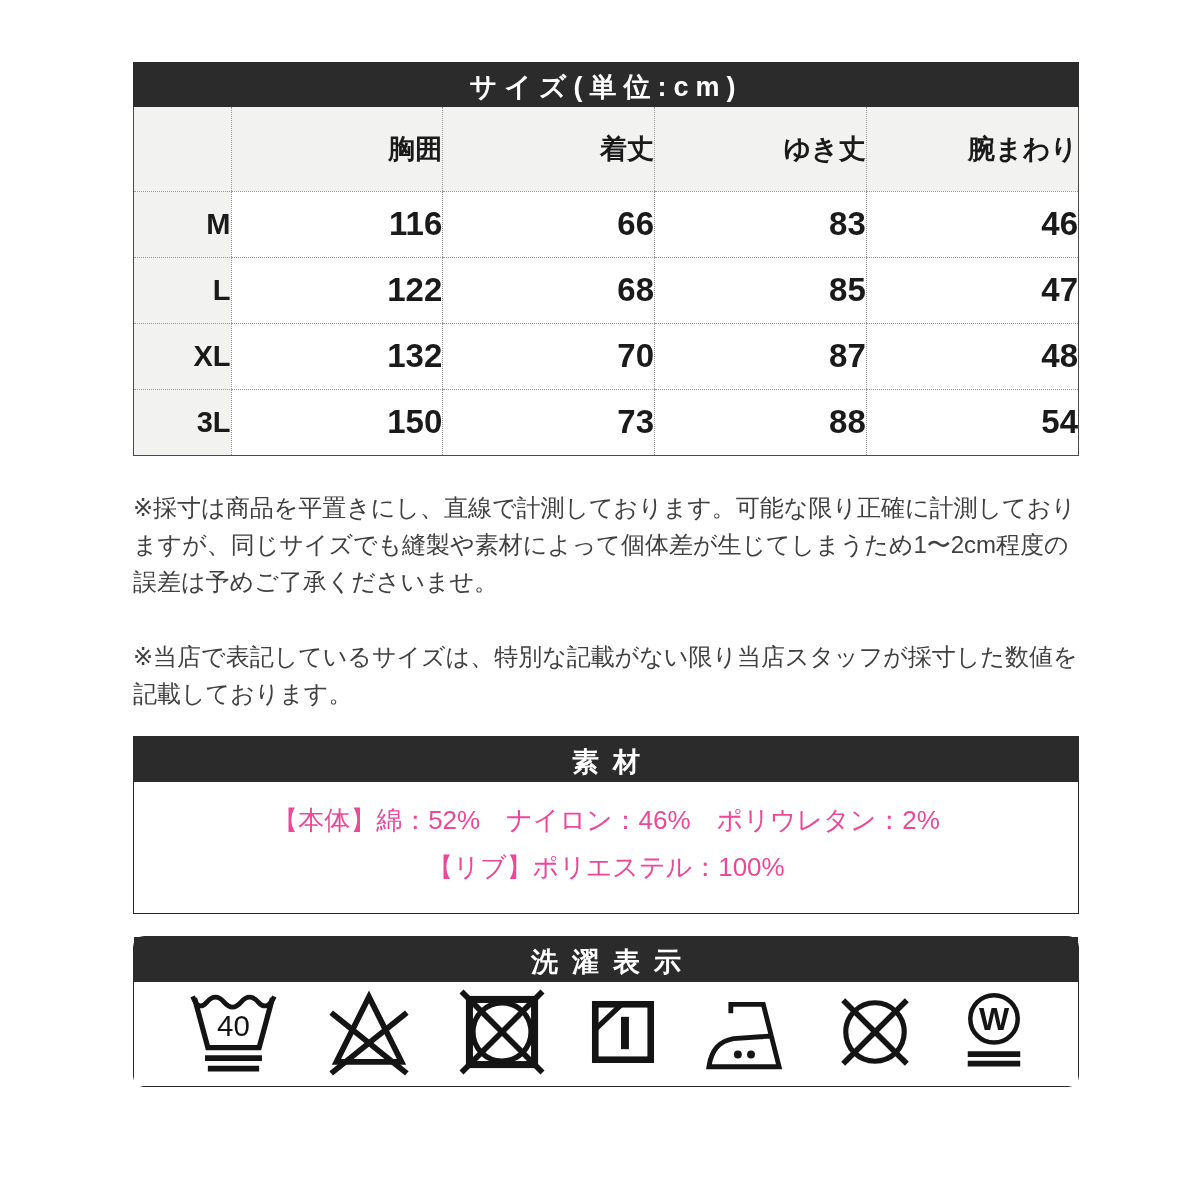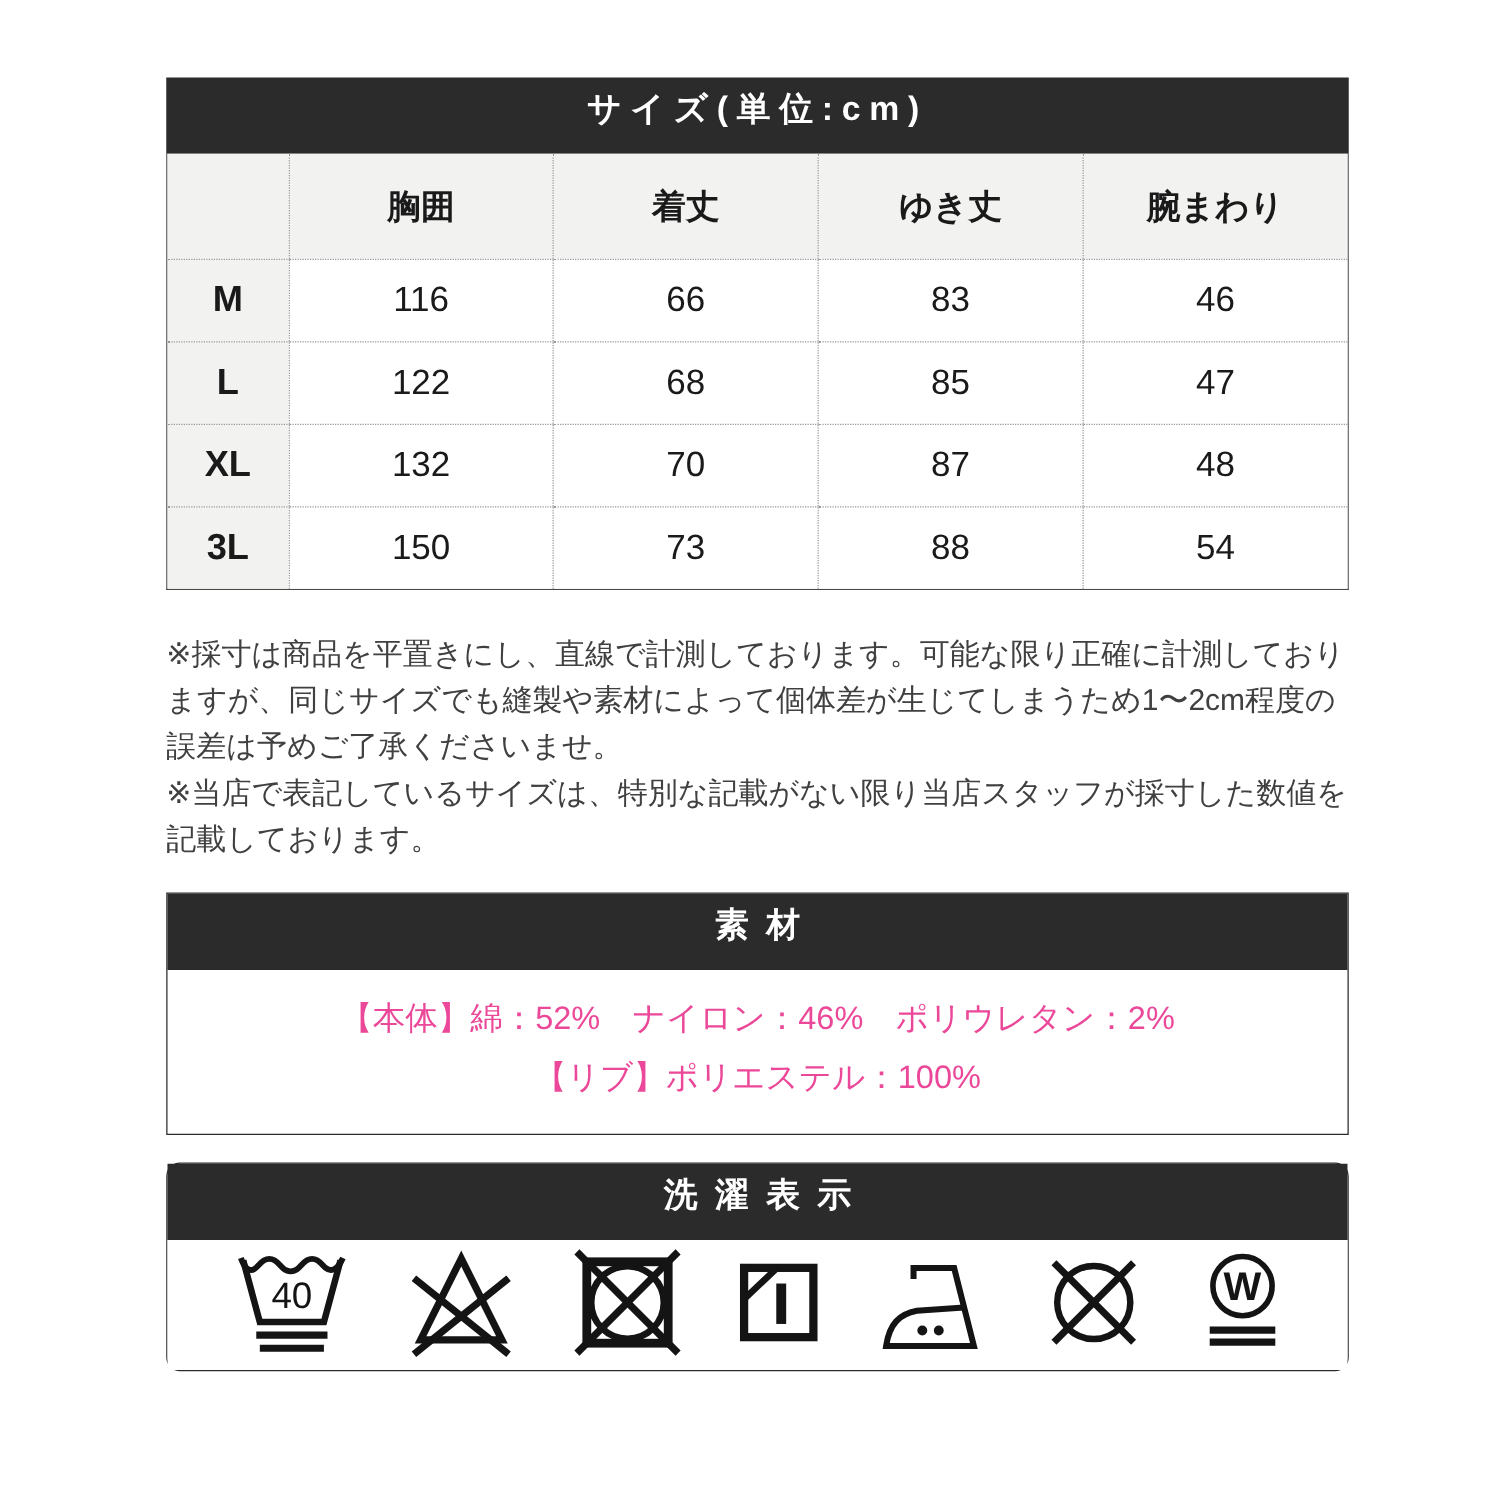--- a/index.html
+++ b/index.html
@@ -2,36 +2,36 @@
 <html><head>
 <meta charset="utf-8">
 <style>
   * { margin:0; padding:0; box-sizing:border-box; }
   html,body { width:1200px; height:1200px; background:#ffffff;
     font-family:"Liberation Sans","DejaVu Sans",sans-serif; color:#1a1a1a; }
   .page { position:relative; width:1200px; height:1200px; background:#fff; overflow:hidden; }
   .content { position:absolute; left:133px; top:62px; width:946px; }
 
   .bar { background:#2b2b2b; color:#ffffff; text-align:center; font-weight:bold;
-    height:61px; line-height:51px; font-size:27px; letter-spacing:7px; }
+    height:45px; line-height:51px; font-size:27px; letter-spacing:7px; }
   .bar.wide-space { letter-spacing:14px; padding-left:14px; }
 
   .table-wrap { border:1px solid #4a4a4a; border-top:none; }
   table.size-table { width:100%; border-collapse:collapse; table-layout:fixed; }
-  .size-table th, .size-table td { text-align:center; vertical-align:middle; border:0;margin-top:12px; }
+  .size-table th, .size-table td { text-align:right; vertical-align:middle; border:0;margin-top:12px; }
   .size-table tr > * + * { border-left:1px dotted #999; }
   .size-table thead tr > *,
   .size-table tbody tr:not(:last-child) > * { border-bottom:1px dotted #999; }
   .size-table thead th { height:84px; background:#f2f2f1; font-size:27px; font-weight:bold; }
   .size-table tbody tr { height:66px; }
   .size-table tbody th { background:#f2f2f1; font-size:29px; font-weight:bold; }
-  .size-table tbody td { background:#ffffff; font-size:28px; font-weight:normal; }
+  .size-table tbody td { background:#ffffff; font-size:33px; font-weight:bold; }
 
   .notes { margin-top:33px; font-size:24px; line-height:37px; color:#404040; }
-  .note + .note { }
+  .note + .note { margin-top:38px; }
 
   .boxed { margin-top:24px; border:1px solid #2b2b2b; }
   .material-body { padding:15px 10px 22px; text-align:center; font-size:26px;
     line-height:47px; color:#ec4899; }
 
   .care-icons { display:flex; justify-content:space-between; align-items:center;
     height:104px; padding:4px 52px 8px; background:#fff;gap:16px; }
   .care-icons svg { display:block; }
   .ic { stroke:#141414; fill:none; }
   .ic-fill { fill:#141414; stroke:none; }

